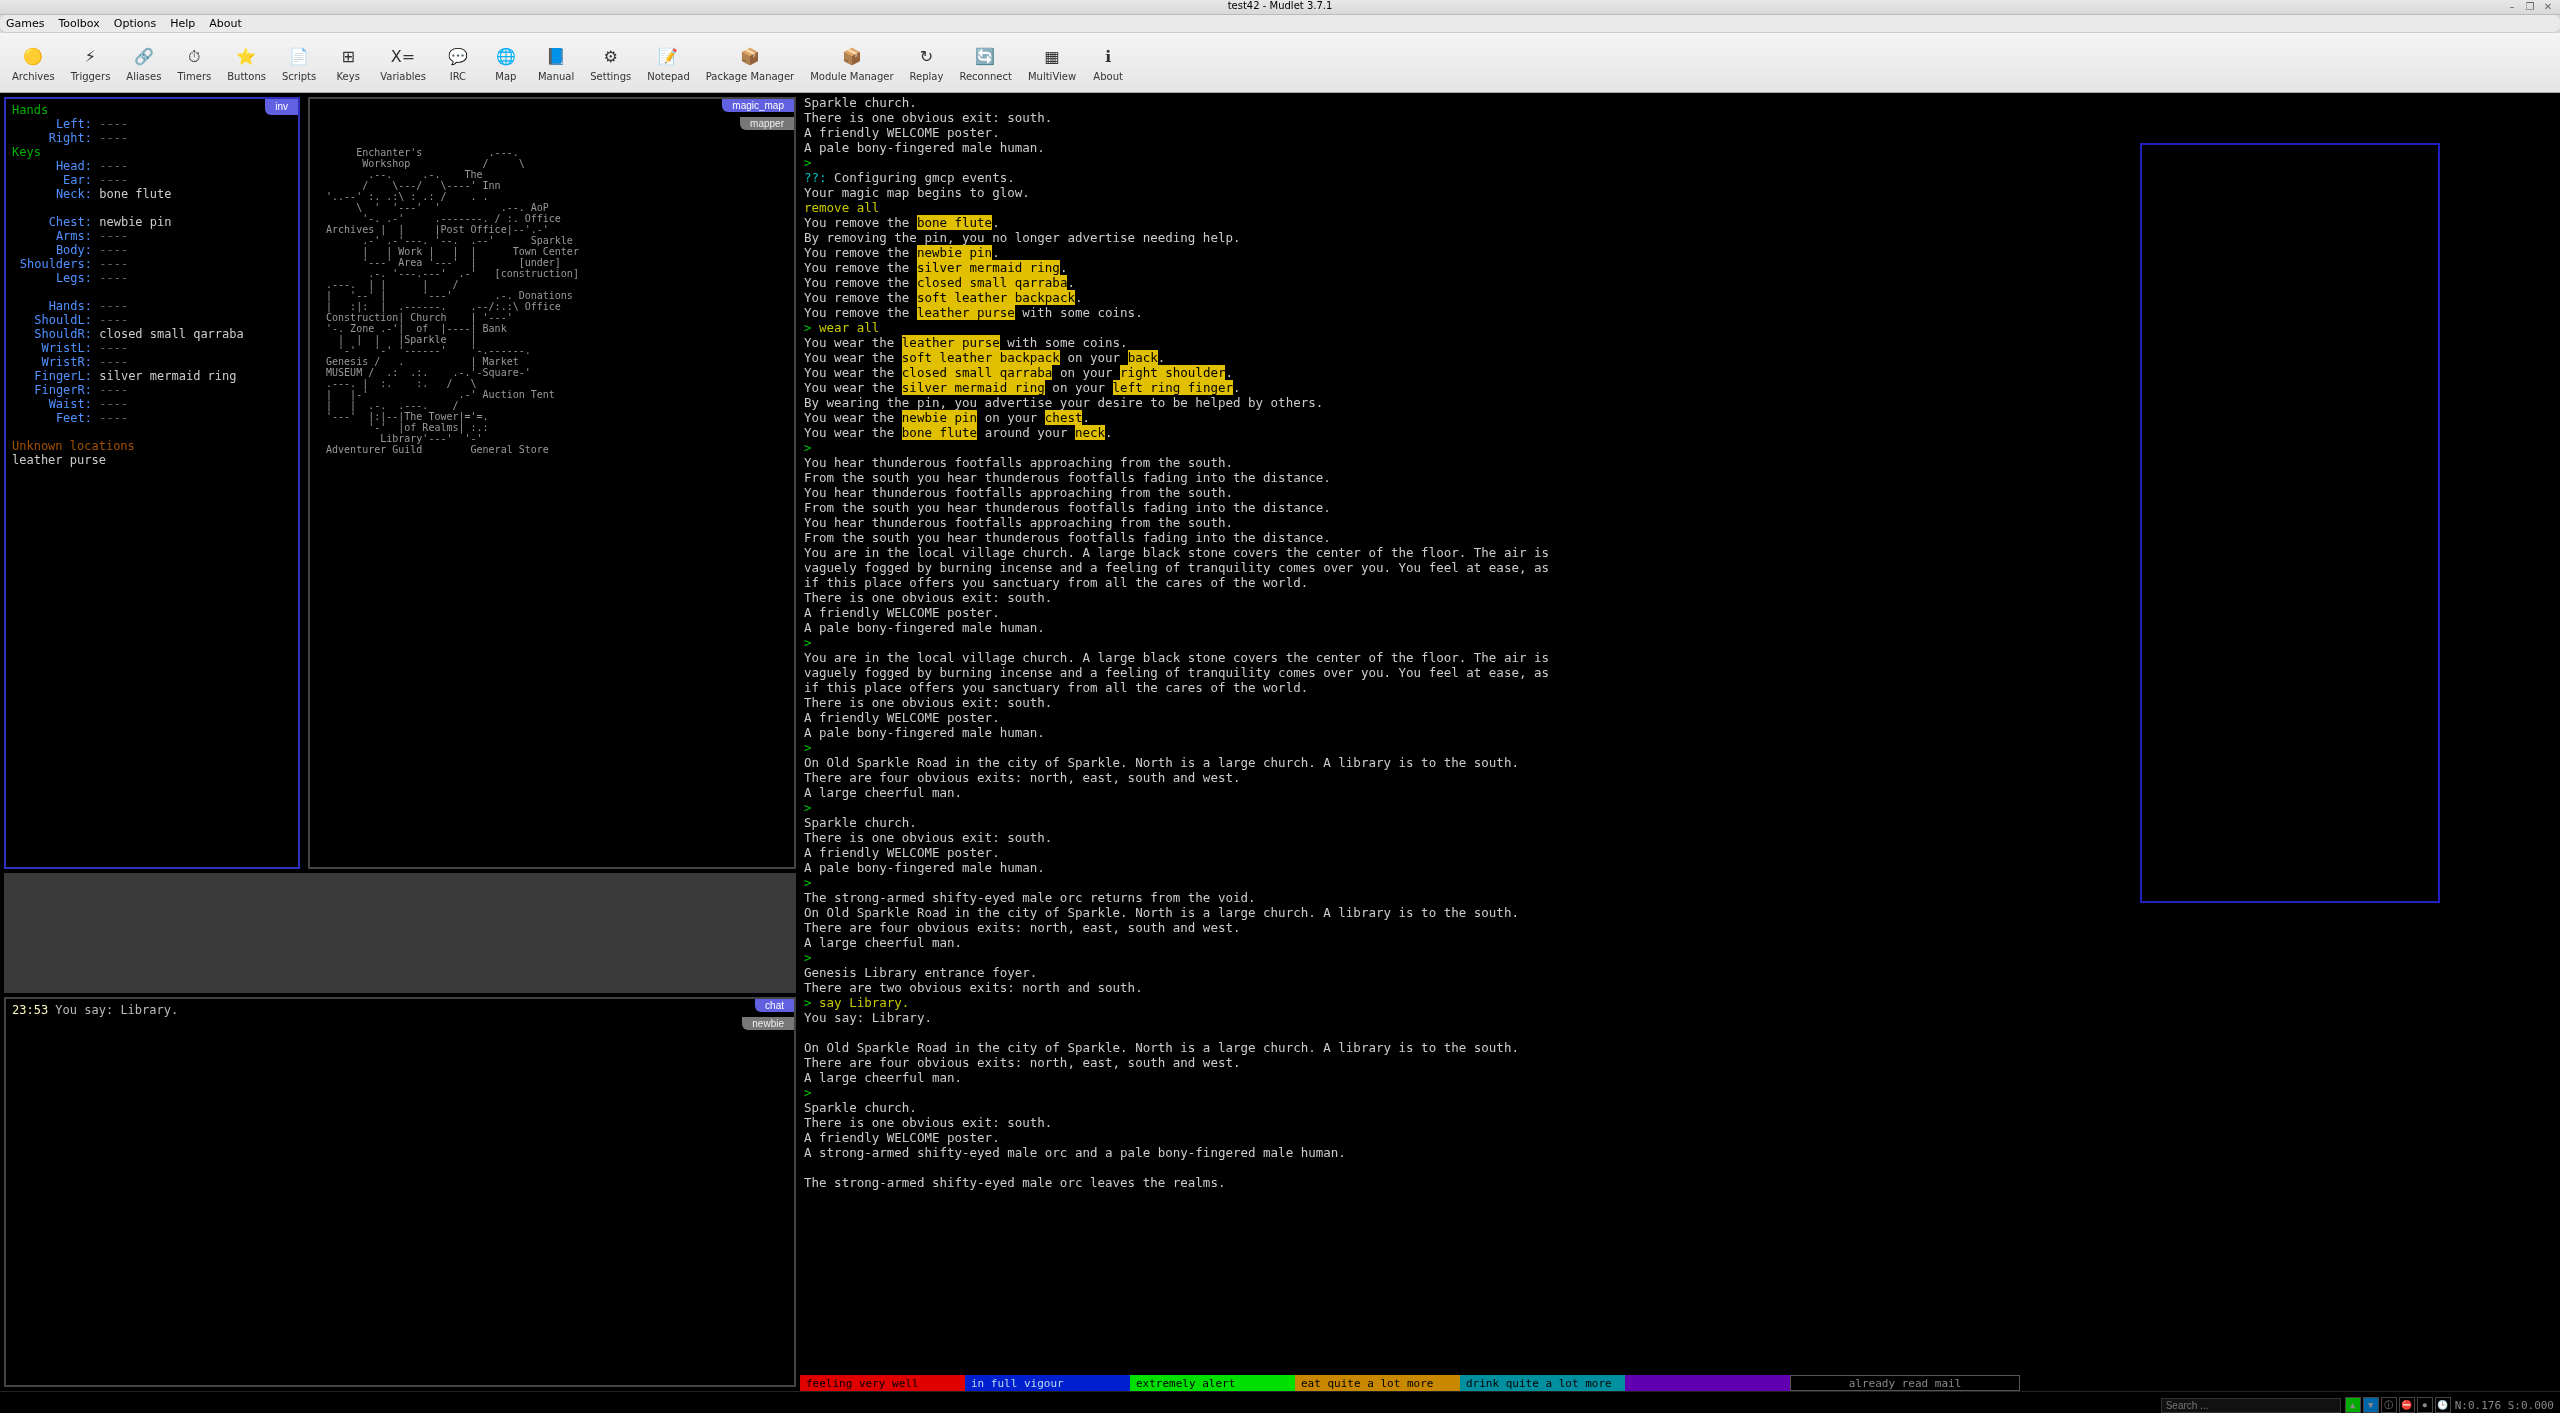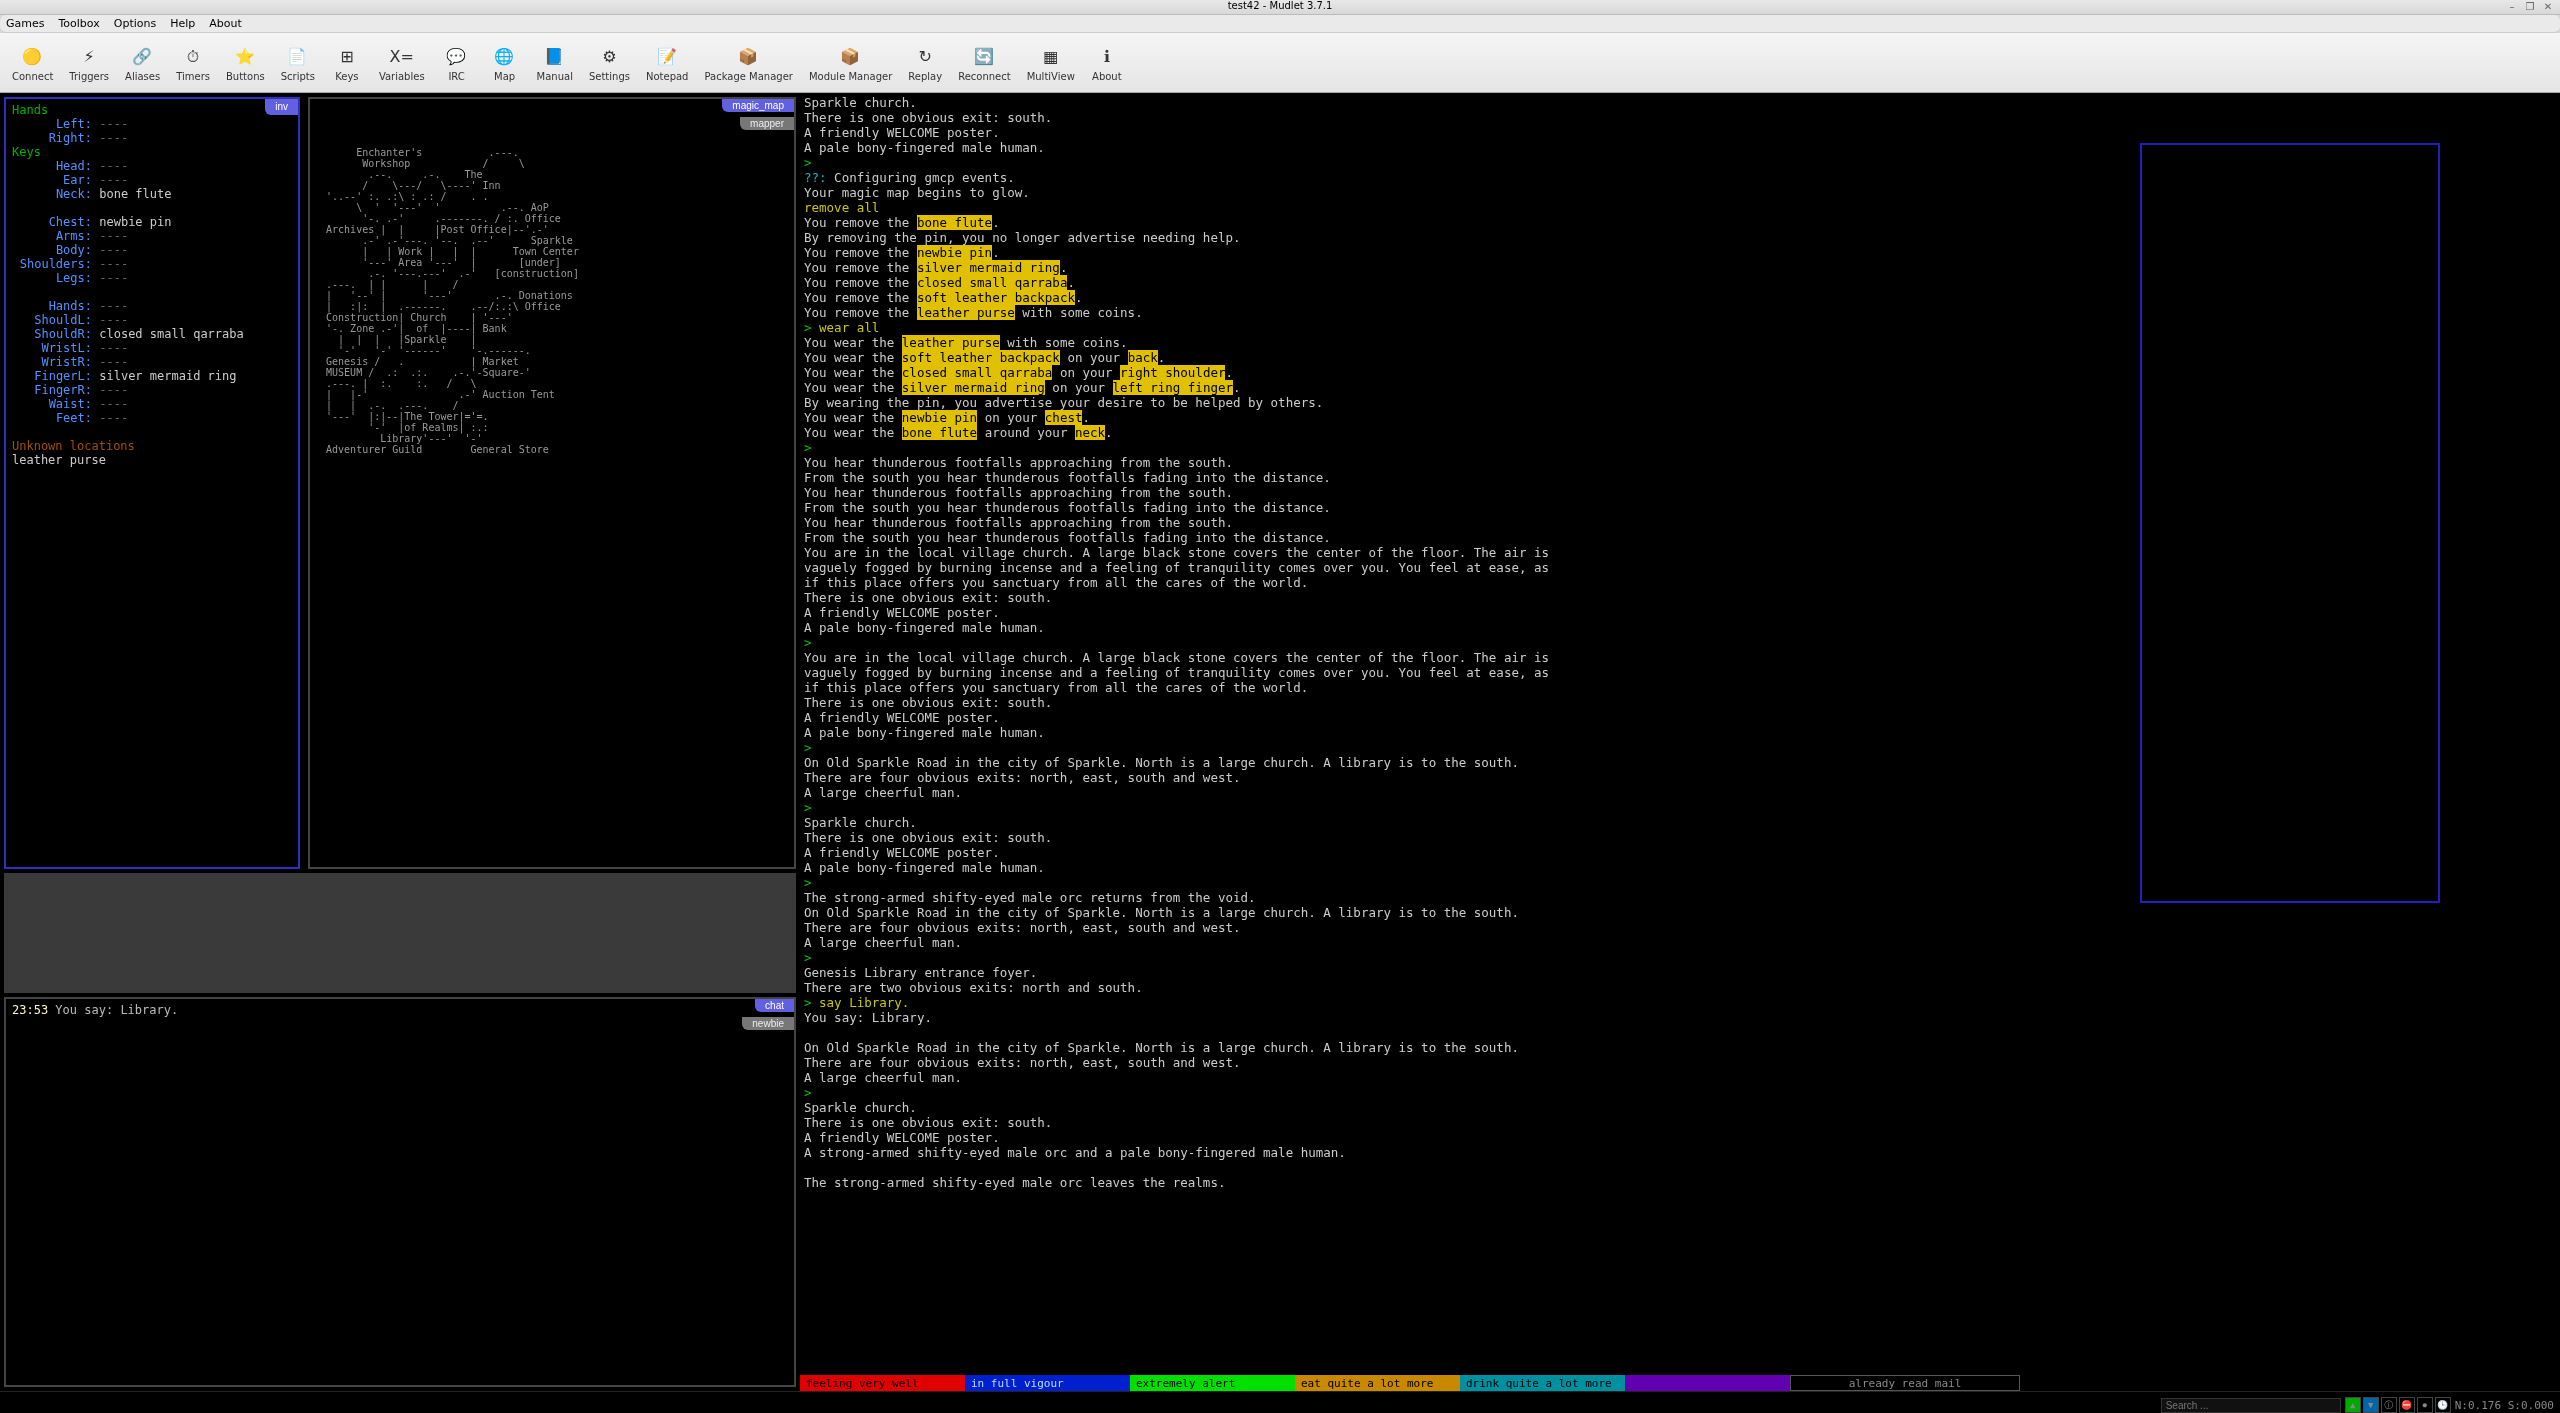--- a/index.html
+++ b/index.html
@@ -256,21 +256,21 @@
   <span>Games</span>
   <span>Toolbox</span>
   <span>Options</span>
   <span>Help</span>
   <span>About</span>
 </div>
 
 <div class="toolbar" id="toolbar">
     <div class="tbtn">
       <div class="ticon">🟡</div>
-      <span>Connect</span>
+      <span>Archives</span>
     </div>
     <div class="tbtn">
       <div class="ticon">⚡</div>
       <span>Triggers</span>
     </div>
     <div class="tbtn">
       <div class="ticon">🔗</div>
       <span>Aliases</span>
     </div>
     <div class="tbtn">

